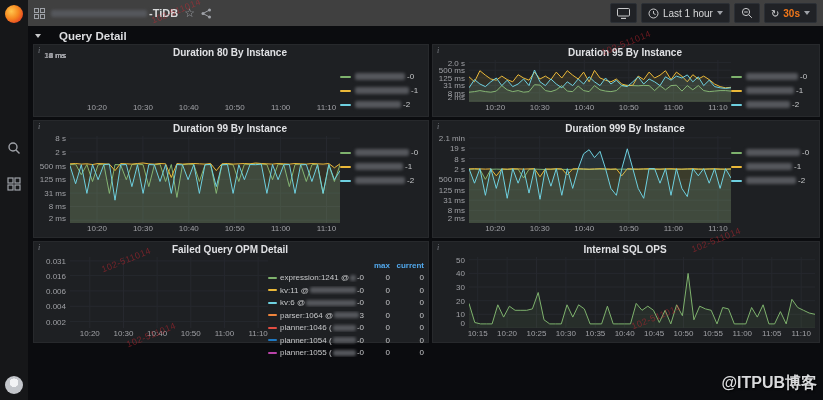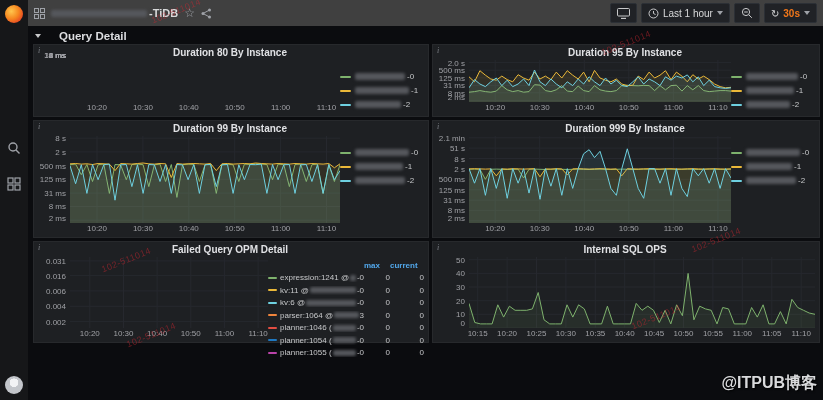--- a/index.html
+++ b/index.html
@@ -53,21 +53,21 @@
   .xtick{position:absolute;top:1px;font-size:8px;color:#9fa0a5;transform:translateX(-50%);white-space:nowrap}
   .grid{stroke:#26282e;stroke-width:1}
   
   .legend{width:84px;flex:none;padding-top:12px}
   .lentry{display:flex;align-items:center;gap:4px;margin-bottom:5px;cursor:pointer}
   .dash{width:11px;height:2px;border-radius:1px;flex:none}
   .sfx{font-size:8px;color:#c7c8ca;margin-left:-2px}
   
   .ltable{width:156px;flex:none;font-size:8px;padding-top:4px}
   .lthead{display:flex;justify-content:flex-end;color:#52a8ec;font-weight:bold;margin-bottom:3px}
-  .lthead span{width:26px;text-align:left}
+  .lthead span{width:26px;text-align:right}
   .lthead span+span{width:34px}
   .trow{display:flex;align-items:center;margin-bottom:3.5px;cursor:pointer}
   .trow .dash{width:9px;margin-right:3px}
   .tlabel{flex:1;color:#c7c8ca;white-space:nowrap;overflow:hidden;display:flex;align-items:center;gap:1px}
   .tval{width:26px;text-align:right;color:#c7c8ca}
   .tval+.tval{width:34px}
   
   .stamp{position:absolute;font-size:9px;color:rgba(205,40,50,.5);letter-spacing:.5px;
     transform:rotate(-22deg);z-index:40;pointer-events:none;white-space:nowrap}
   .itpub{position:absolute;right:6px;bottom:6px;font-size:16px;font-weight:bold;color:#d9dadc;
@@ -363,21 +363,21 @@
         <div class="chartwrap">
           <div class="chartrow">
               <div class="ylabels">
                 <div class="ytick" style="top: 78px;">2 ms</div>
                 <div class="ytick" style="top: 70.4207px;">8 ms</div>
                 <div class="ytick" style="top: 60.2419px;">31 ms</div>
                 <div class="ytick" style="top: 49.7641px;">125 ms</div>
                 <div class="ytick" style="top: 39.3466px;">500 ms</div>
                 <div class="ytick" style="top: 28.9292px;">2 s</div>
                 <div class="ytick" style="top: 18.5117px;">8 s</div>
-                <div class="ytick" style="top: 8.09428px;">51 s</div>
+                <div class="ytick" style="top: 8.09428px;">19 s</div>
                 <div class="ytick" style="top: -2.20482px;">2.1 min</div>
               </div>
               <div class="plot">
                 <svg width="262" height="87">
                   <line class="grid" x1="0" y1="84.8" x2="262" y2="84.8"></line>
                   <line class="grid" x1="0" y1="74.4" x2="262" y2="74.4"></line>
                   <line class="grid" x1="0" y1="64.2" x2="262" y2="64.2"></line>
                   <line class="grid" x1="0" y1="53.8" x2="262" y2="53.8"></line>
                   <line class="grid" x1="0" y1="43.3" x2="262" y2="43.3"></line>
                   <line class="grid" x1="0" y1="32.9" x2="262" y2="32.9"></line>

